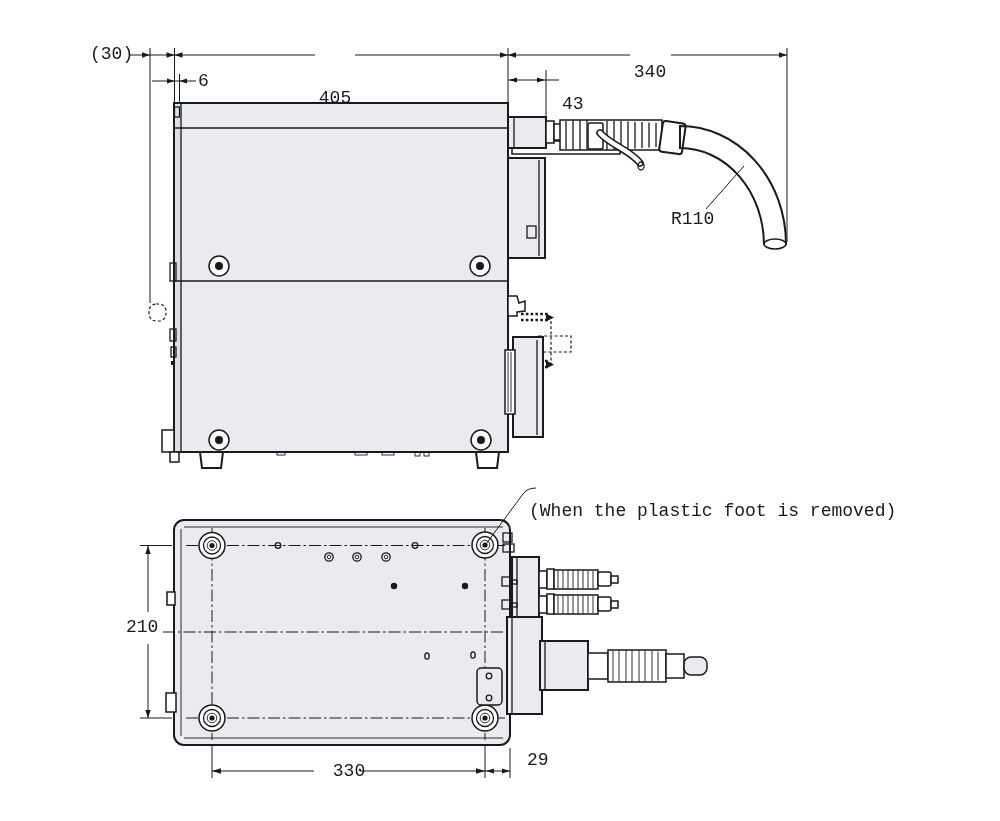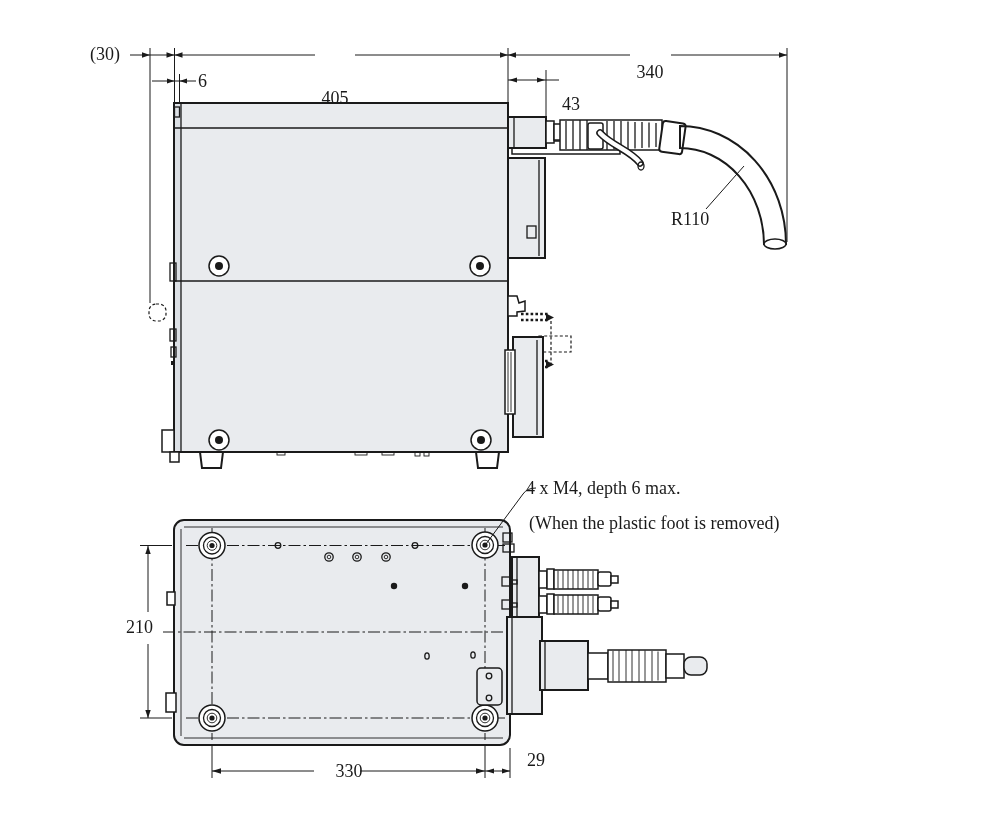--- a/index.html
+++ b/index.html
@@ -1,20 +1,20 @@
 <!DOCTYPE html>
 <html style="--line: #1a1a1a; --body: #e9ebee; --lip: #dce0e5; --white: #ffffff; --bg: #ffffff;"><head>
 <meta charset="utf-8">
 <style>
   :root{
     --line:#1a1a1a; --body:#e9ebee; --lip:#dce0e5; --white:#ffffff; --bg:#ffffff;
   }
   html,body{margin:0;padding:0;background:var(--bg);}
   .stage{position:relative;width:1000px;height:821px;background:var(--bg);overflow:hidden;
-         font-family:Liberation Serif, serif;}
+         font-family:Liberation Mono, monospace;}
   .stage svg{position:absolute;left:0;top:0;}
   .lbl{position:absolute;font-size:18px;line-height:20px;color:var(--line);white-space:nowrap;}
   .lbl.center{text-align:center;}
   .lbl.right{text-align:left;}
   
   .o2{stroke:var(--line);stroke-width:2;fill:var(--body);}
   .o2w{stroke:var(--line);stroke-width:2;fill:var(--white);}
   .o15{stroke:var(--line);stroke-width:1.5;fill:var(--white);}
   .o15b{stroke:var(--line);stroke-width:1.5;fill:var(--body);}
   .ln{stroke:var(--line);stroke-width:1.3;fill:none;}
@@ -290,16 +290,15 @@
 
 <span class="lbl" style="left:90px;top:44px;">(30)</span>
 <span class="lbl center" style="left:317px;top:45px;width:36px;margin-top:43px;">405</span>
 <span class="lbl" style="left:198px;top:71px;">6</span>
 <span class="lbl center" style="left:632px;top:62px;width:36px;">340</span>
 <span class="lbl" style="left:562px;top:80px;margin-top:14px;">43</span>
 <span class="lbl" style="left:671px;top:209px;">R110</span>
 <span class="lbl right" style="left:126px;top:617px;width:36px;">210</span>
 <span class="lbl center" style="left:315px;top:761px;width:44px;margin-left:12px;">330</span>
 <span class="lbl" style="left:527px;top:750px;">29</span>
-<span class="lbl" style="left:526px;top:478px;">4 x M4, depth 6 max.</span>
-<span class="lbl" style="left:529px;top:501px;margin-top:12px;">(When the plastic foot is removed)</span>
+<span class="lbl" style="left:529px;top:501px;">(When the plastic foot is removed)</span>
 
 </div>
 
 </body></html>

